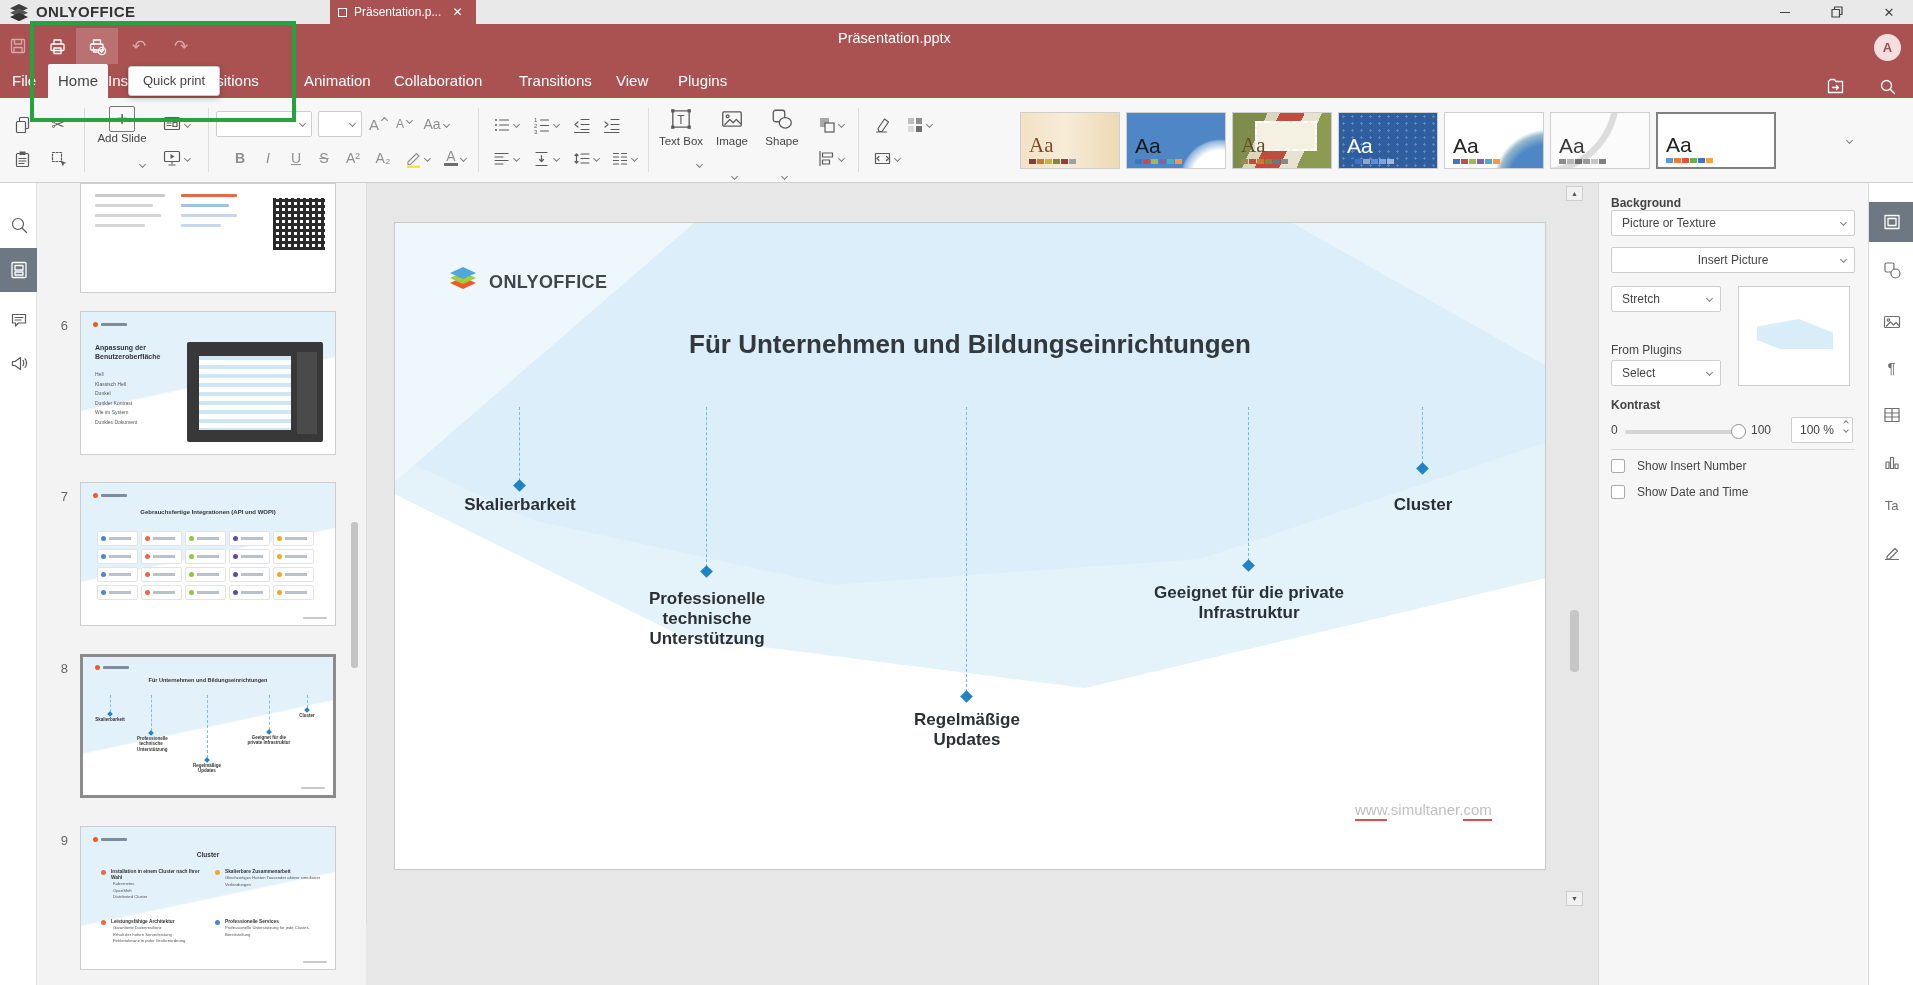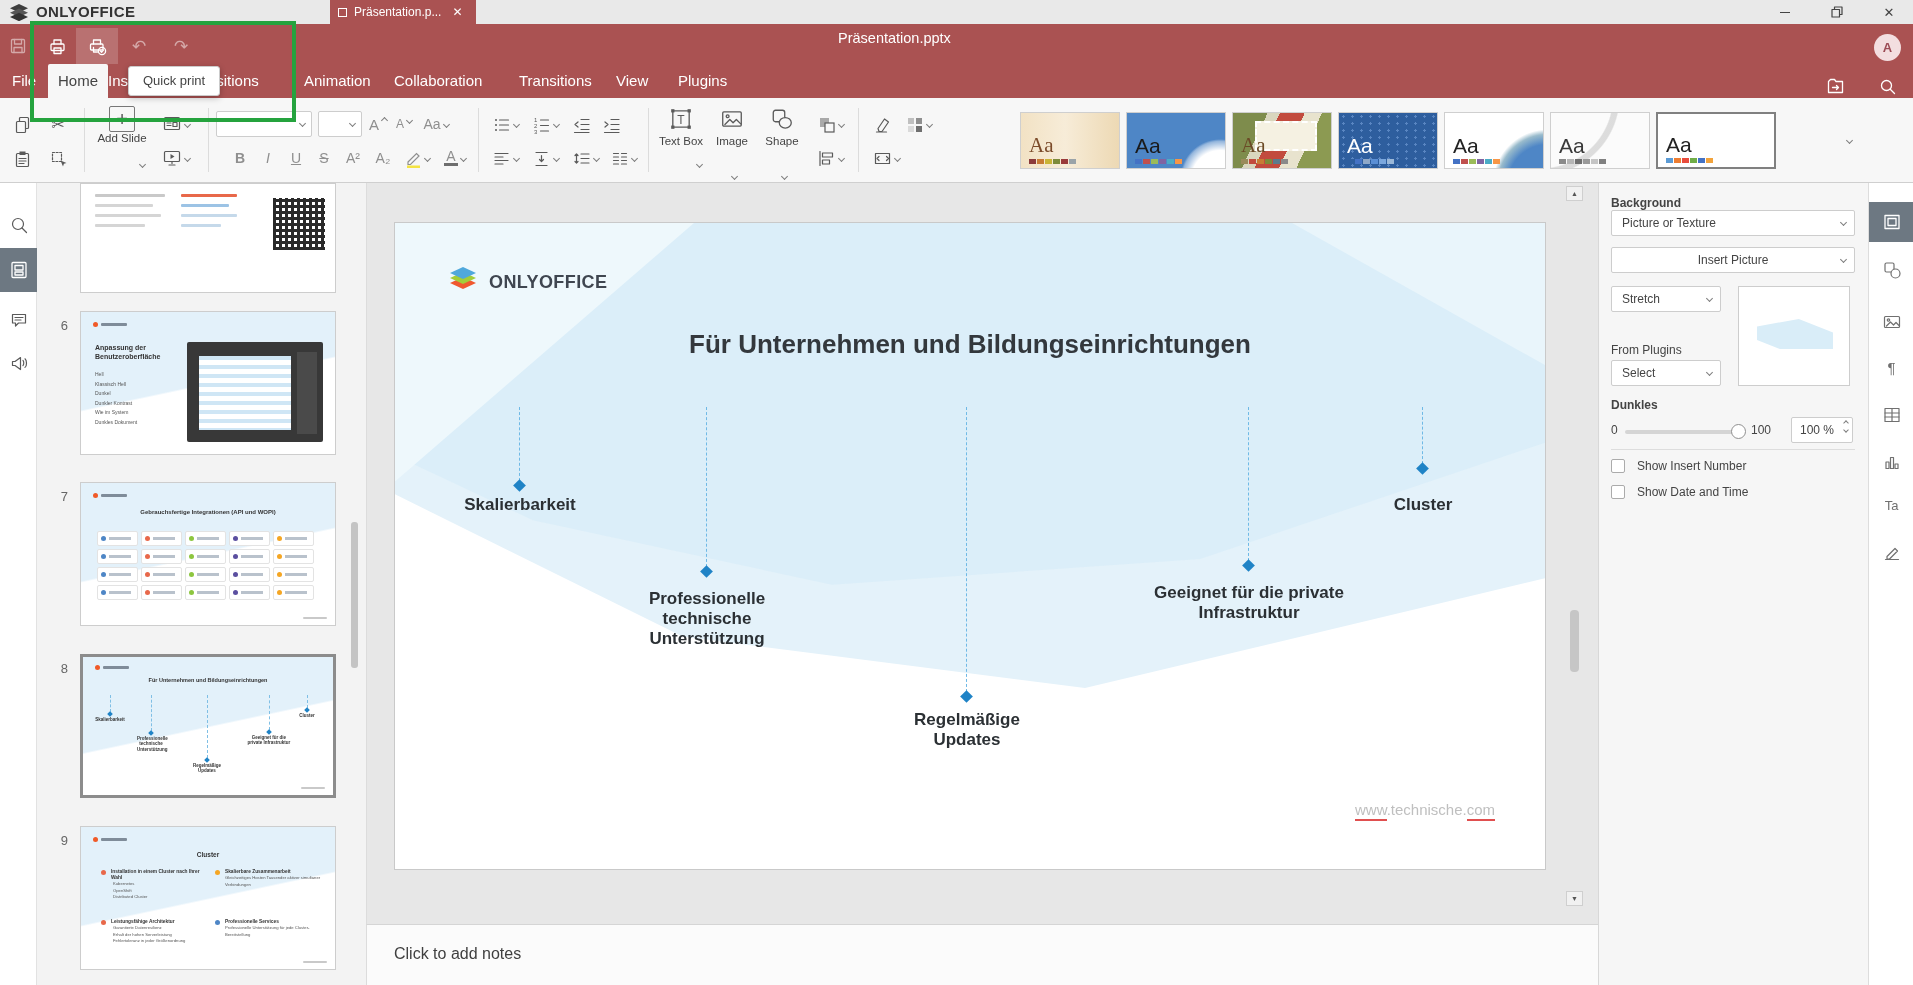--- a/index.html
+++ b/index.html
@@ -719,54 +719,51 @@
 
       <span class="tl-line" style="left:853px;top:184px;height:154px"></span>
       <span class="tl-dia" style="left:849px;top:338px"></span>
       <div class="tl-lab" style="left:854px;top:360px;width:220px">Geeignet für die private Infrastruktur</div>
 
       <span class="tl-line" style="left:1027px;top:184px;height:57px"></span>
       <span class="tl-dia" style="left:1023px;top:241px"></span>
       <div class="tl-lab" style="left:1028px;top:272px;width:140px">Cluster</div>
 
       <div class="abs" style="left:960px;top:578px;font-size:15px;color:#BFBFBF">
-        <span style="border-bottom:2px solid #E04F4F;padding-bottom:1px">www</span><span>.technische.</span><span style="border-bottom:2px solid #E04F4F;padding-bottom:1px">com</span>
+        <span style="border-bottom:2px solid #E04F4F;padding-bottom:1px">www</span><span>.simultaner.</span><span style="border-bottom:2px solid #E04F4F;padding-bottom:1px">com</span>
       </div>
     </div>
 
     <div class="abs" style="left:1199px;top:3px;width:17px;height:15px;background:#F1F1F1;border:1px solid #CFCFCF;
          display:flex;align-items:center;justify-content:center;font-size:7px;color:#555">▲</div>
     <div class="abs" style="left:1203px;top:427px;width:9px;height:62px;background:#C6C6C6;border-radius:4px"></div>
     <div class="abs" style="left:1199px;top:708px;width:17px;height:15px;background:#F1F1F1;border:1px solid #CFCFCF;
          display:flex;align-items:center;justify-content:center;font-size:7px;color:#555">▼</div>
   </div>
 
-  <div id="notes">
-    <span class="abs" style="left:27px;top:20px;font-size:16px;color:#3F3F3F">Click to add notes</span>
-  </div>
 
   <div id="rpanel">
     <span class="abs" style="left:12px;top:13px;font-weight:bold">Background</span>
     <div class="dd" style="left:12px;top:27px;width:244px">
       <span>Picture or Texture</span><span class="cv"></span>
     </div>
     <div class="dd" style="left:12px;top:64px;width:244px;text-align:center">
       <span>Insert Picture</span><span class="cv"></span>
     </div>
     <div class="dd" style="left:12px;top:103px;width:110px">
       <span>Stretch</span><span class="cv"></span>
     </div>
     <div class="abs" style="left:139px;top:103px;width:112px;height:100px;background:#FFF;border:1px solid #CDCDCD">
       <div class="abs" style="left:18px;top:32px;width:76px;height:30px;background:#D9EDF8;clip-path:polygon(0 25%,55% 0,100% 45%,100% 100%,30% 100%,0 70%)"></div>
     </div>
     <span class="abs" style="left:12px;top:160px">From Plugins</span>
     <div class="dd" style="left:12px;top:177px;width:110px">
       <span>Select</span><span class="cv"></span>
     </div>
-    <span class="abs" style="left:12px;top:215px;font-weight:bold">Dunkles</span>
+    <span class="abs" style="left:12px;top:215px;font-weight:bold">Kontrast</span>
     <span class="abs" style="left:12px;top:240px">0</span>
     <div class="abs" style="left:26px;top:247px;width:120px;height:4px;background:#D5D5D5;border-radius:2px">
       <span class="abs" style="left:106px;top:-6px;width:15px;height:15px;background:#FFF;border:1px solid #909090;border-radius:50%"></span>
     </div>
     <span class="abs" style="left:152px;top:240px">100</span>
     <div class="abs" style="left:192px;top:234px;width:62px;height:26px;background:#FFF;border:1px solid #CDCDCD;border-radius:2px;
          line-height:24px;padding-left:8px">
       <span>100 %</span>
       <span class="abs" style="right:4px;top:3px;display:flex;flex-direction:column;gap:3px">
         <span class="cv" style="transform:rotate(-135deg);width:4px;height:4px"></span>

